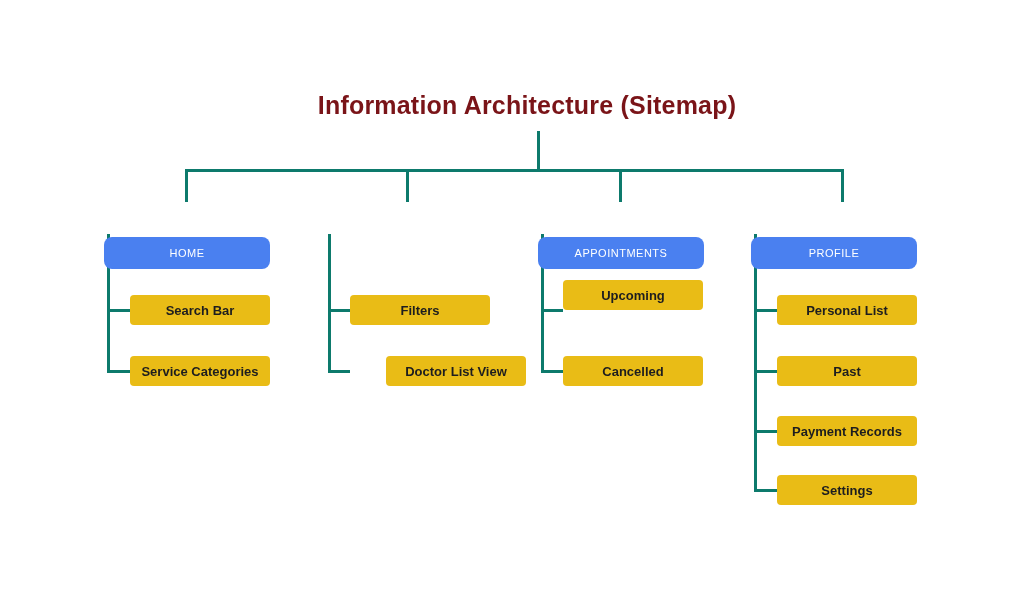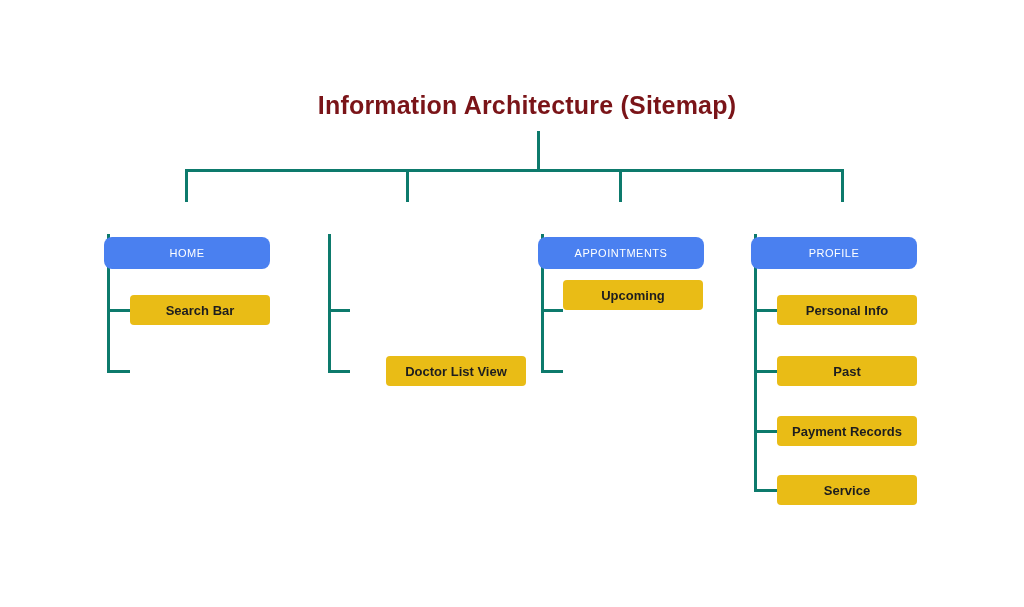--- a/index.html
+++ b/index.html
@@ -91,23 +91,26 @@
   <div class="line" style="left:754px; top:309px; width:23px; height:3px;"></div>
   <div class="line" style="left:754px; top:370px; width:23px; height:3px;"></div>
   <div class="line" style="left:754px; top:430px; width:23px; height:3px;"></div>
   <div class="line" style="left:754px; top:489px; width:23px; height:3px;"></div>
 
   <div class="node pnode" style="left:104px; top:202px;">HOME</div>
   <div class="node pnode" style="left:538px; top:202px;">APPOINTMENTS</div>
   <div class="node pnode" style="left:751px; top:202px;text-align:center;">PROFILE</div>
 
   <div class="node cnode" style="left:130px; top:295px;">Search Bar</div>
+  <div class="node cnode" style="left:130px; top:356px;">Service Categories</div>
 
+  <div class="node cnode" style="left:350px; top:295px;">Filters</div>
   <div class="node cnode" style="left:350px; top:356px;margin-left:36px;">Doctor List View</div>
 
   <div class="node cnode" style="left:563px; top:280px;">Upcoming</div>
+  <div class="node cnode" style="left:563px; top:356px;">Cancelled</div>
 
-  <div class="node cnode" style="left:777px; top:295px;">Personal Info</div>
+  <div class="node cnode" style="left:777px; top:295px;">Personal List</div>
   <div class="node cnode" style="left:777px; top:356px;">Past</div>
   <div class="node cnode" style="left:777px; top:416px;">Payment Records</div>
-  <div class="node cnode" style="left:777px; top:475px;">Service</div>
+  <div class="node cnode" style="left:777px; top:475px;">Settings</div>
 
 </div>
 
 </body></html>

